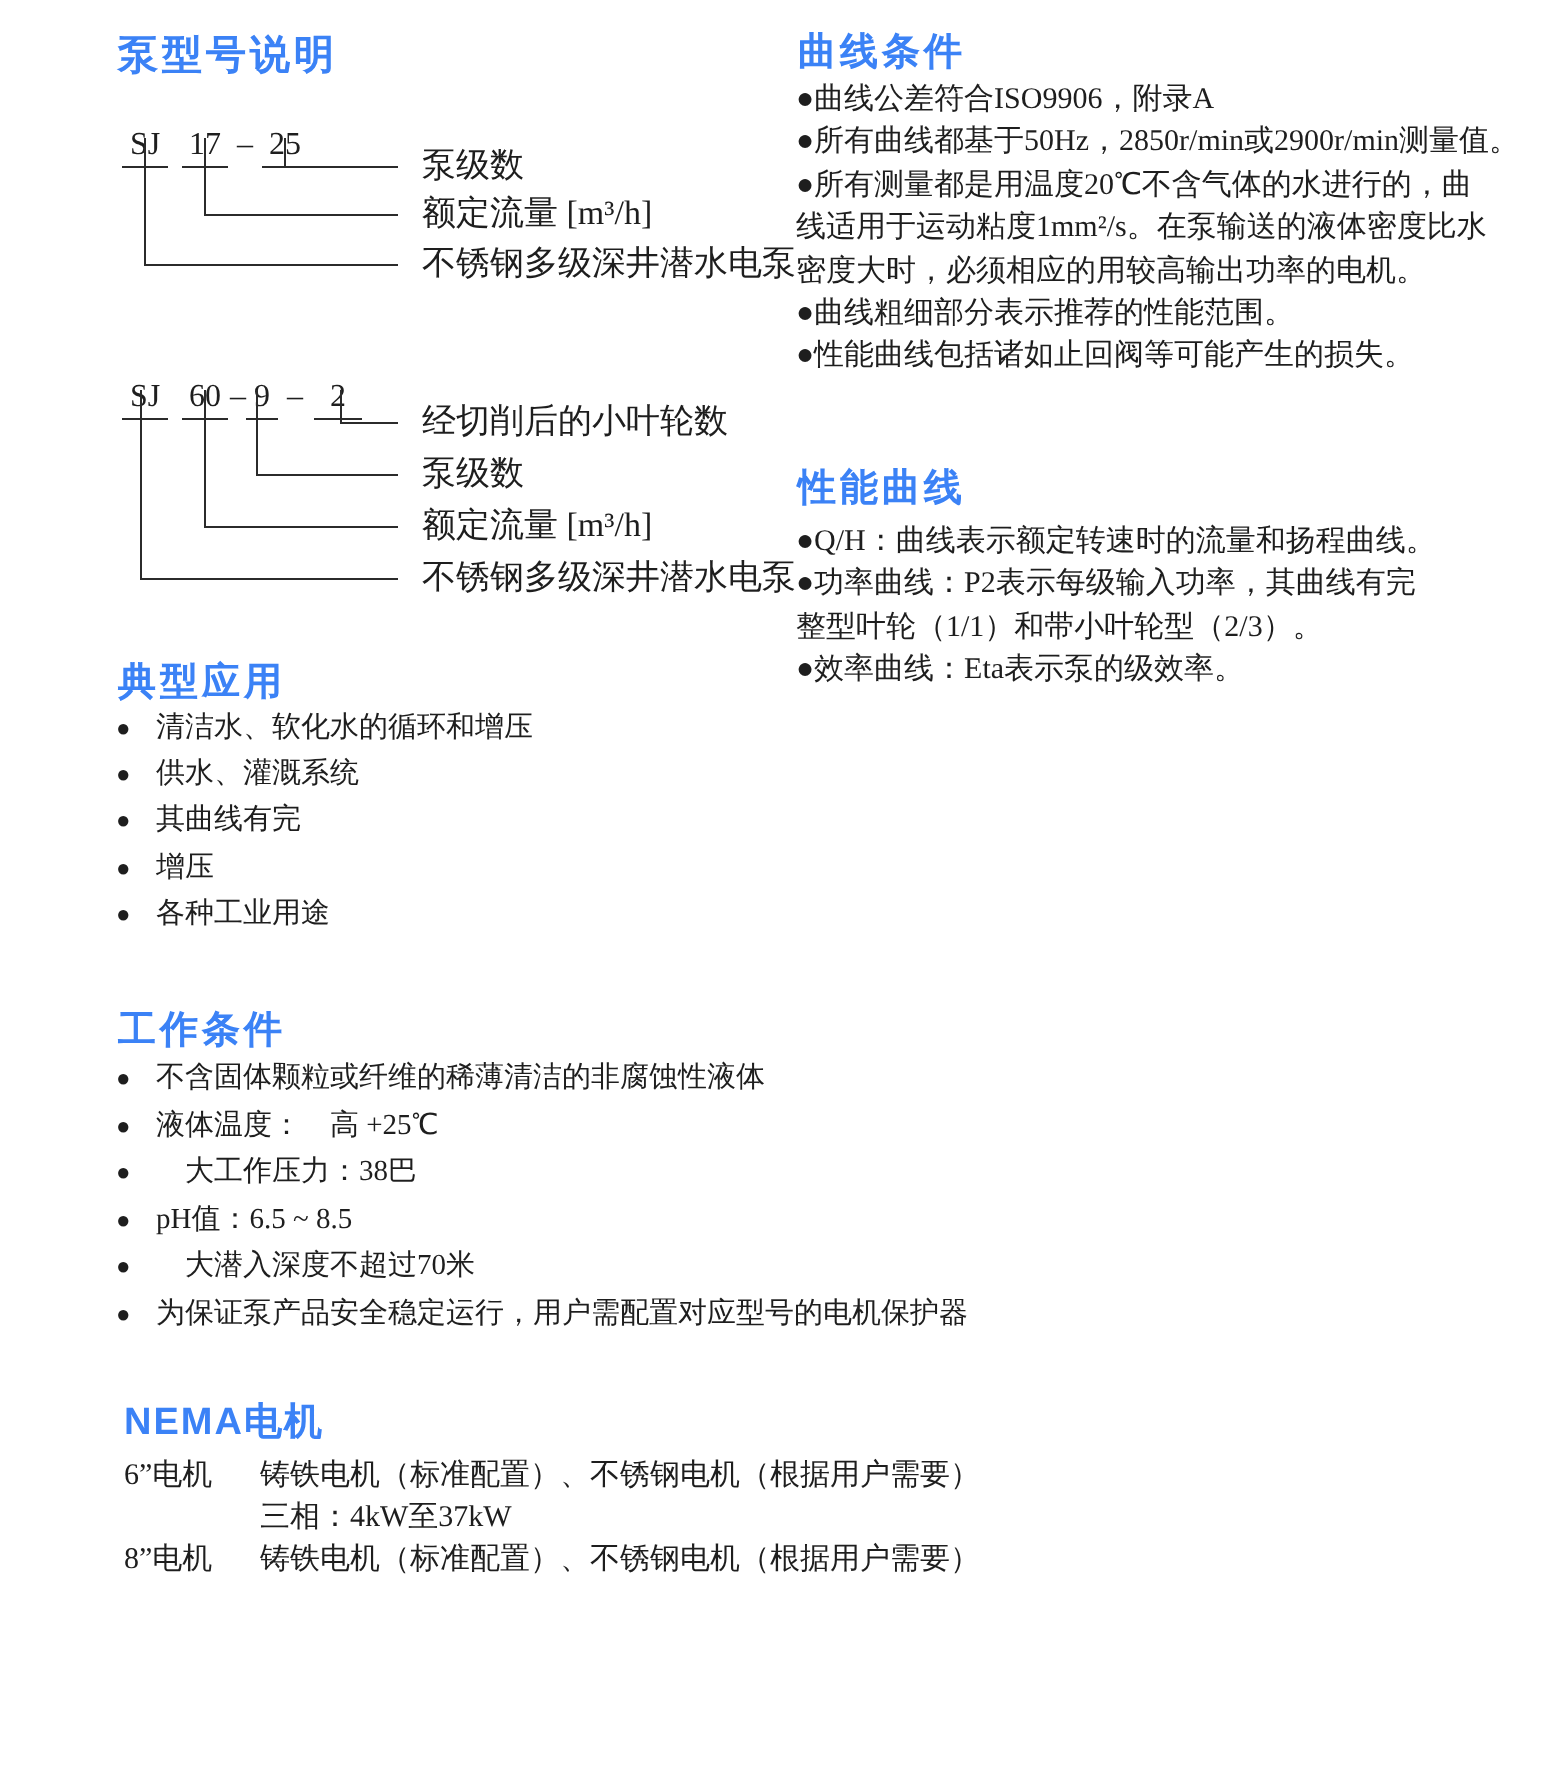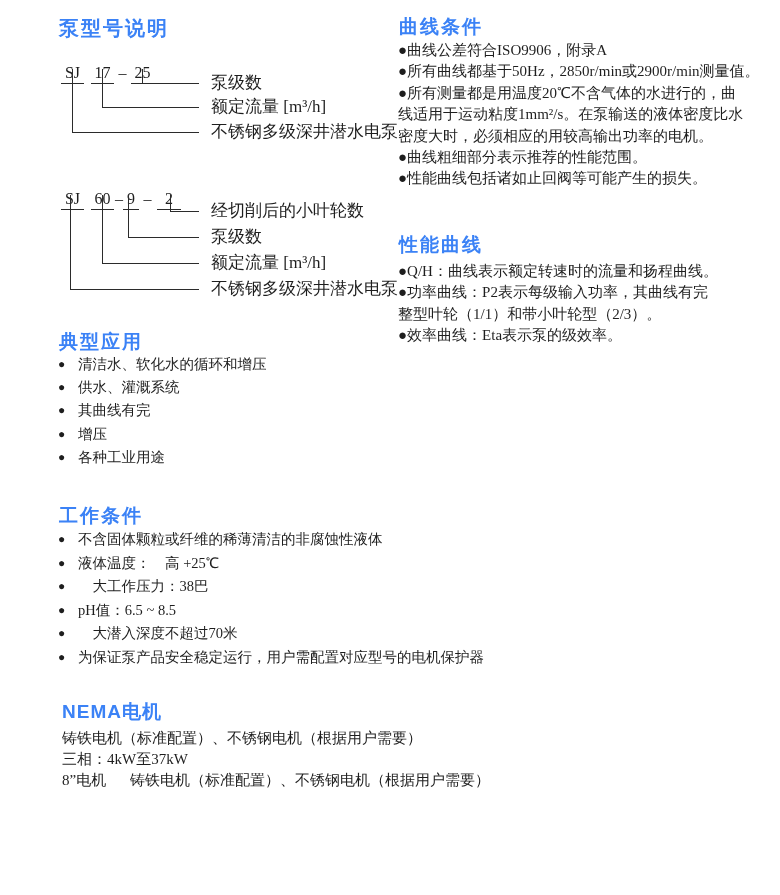--- a/index.html
+++ b/index.html
@@ -181,20 +181,21 @@
       </div>
     <div class="li">
         <span class="blt">●</span>
         <span class="li-text">为保证泵产品安全稳定运行，用户需配置对应型号的电机保护器</span>
       </div>
   </div>
 
   <h2 class="h" id="h-nema">NEMA电机</h2>
   <div id="nema">
     <div class="nrow">
+      <div class="nlabel">6”电机</div>
       <div class="nlines">
         <div>铸铁电机（标准配置）、不锈钢电机（根据用户需要）</div>
         <div>三相：4kW至37kW</div>
       </div>
     </div>
     <div class="nrow">
       <div class="nlabel">8”电机</div>
       <div class="nlines">
         <div>铸铁电机（标准配置）、不锈钢电机（根据用户需要）</div>
       </div>

